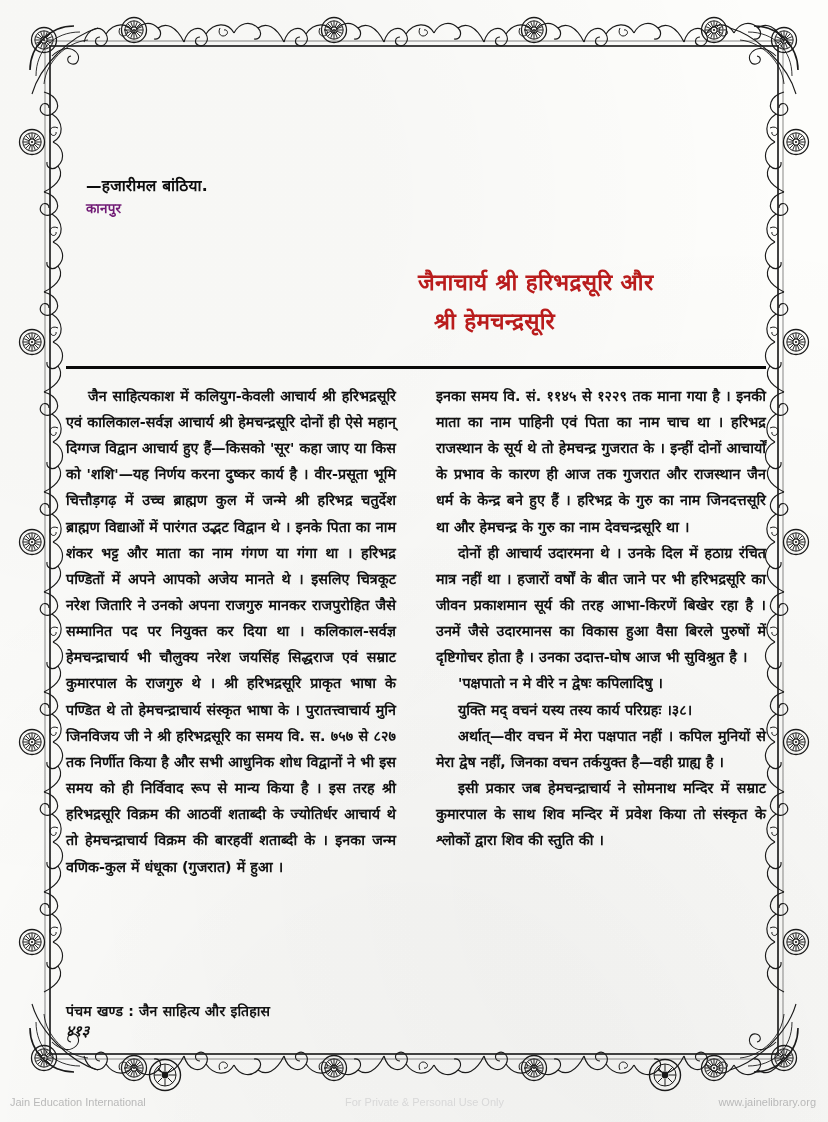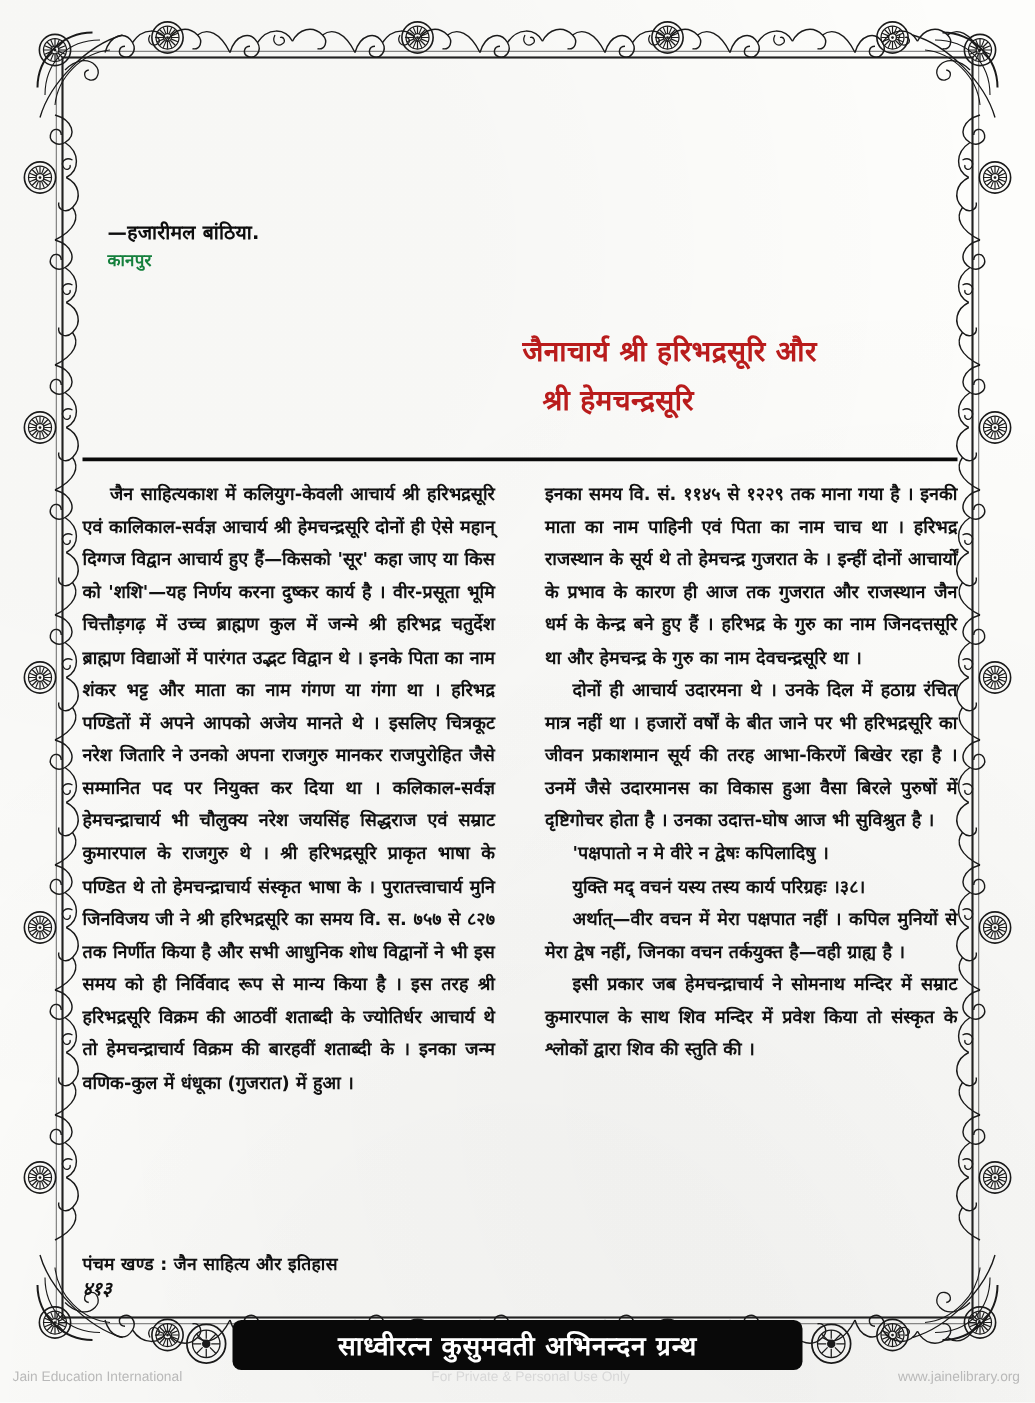--- a/index.html
+++ b/index.html
@@ -59,21 +59,21 @@
     font-family: "DejaVu Sans", sans-serif;
     font-weight: 700;
     font-size: 15.5px;
     color: #0d0d0d;
     letter-spacing: .2px;
   }
   .sig-city {
     font-family: "DejaVu Sans", sans-serif;
     font-weight: 700;
     font-size: 13.5px;
-    color: #15803d;
+    color: #701a75;
     margin-top: 3px;
     letter-spacing: .2px;
   }
 
   
   .article-title {
     margin-top: 46px;
     margin-left: 352px;
     width: 330px;
     font-family: "DejaVu Sans", sans-serif;
@@ -382,23 +382,20 @@
         <line x1="-11" y1="0" x2="-4" y2="0"></line>
           <line x1="11" y1="0" x2="4" y2="0"></line>
         <line x1="-7.8" y1="-7.8" x2="-2.9" y2="-2.9"></line>
           <line x1="7.8" y1="-7.8" x2="2.9" y2="-2.9"></line>
         <line x1="-7.8" y1="7.8" x2="-2.9" y2="2.9"></line>
           <line x1="7.8" y1="7.8" x2="2.9" y2="2.9"></line>
       </g>
     </svg>
   </div>
 
-  <div id="bottom-banner">
-    <span class="banner-text">साध्वीरत्न कुसुमवती अभिनन्दन ग्रन्थ</span>
-  </div>
 
   <div class="banner-medallion right">
     <svg width="34" height="34" viewBox="-17 -17 34 34" xmlns="http://www.w3.org/2000/svg">
       <circle cx="0" cy="0" r="15.5" fill="none" stroke="#1a1a1a" stroke-width="1.4"></circle>
       <circle cx="0" cy="0" r="11" fill="none" stroke="#1a1a1a" stroke-width="1"></circle>
       <circle cx="0" cy="0" r="3.4" fill="#1a1a1a"></circle>
       <g stroke="#1a1a1a" stroke-width="1">
         <line x1="0" y1="-11" x2="0" y2="-4"></line>
           <line x1="0" y1="11" x2="0" y2="4"></line>
         <line x1="-11" y1="0" x2="-4" y2="0"></line>

